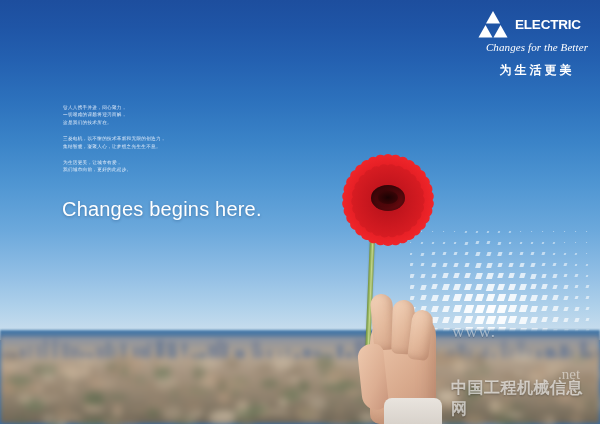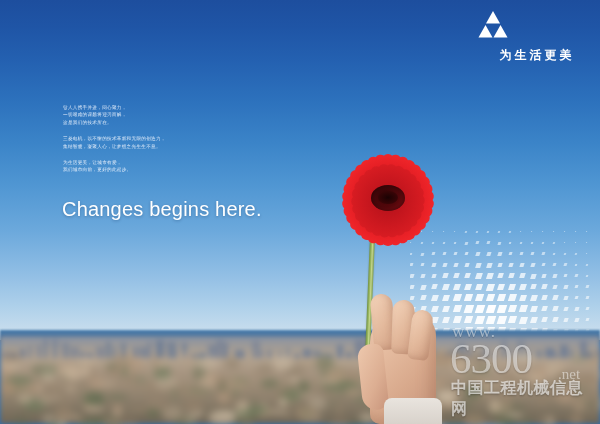--- a/index.html
+++ b/index.html
@@ -634,25 +634,26 @@
   <div class="tagline">Changes begins here.</div>
 
   <div class="logo-block">
     <div class="logo-row">
       <svg class="mark" viewBox="0 0 60 56">
         <polygon points="30,2 44,27 16,27" fill="#ffffff"></polygon>
         <polygon points="15,30 29,55 1,55" fill="#ffffff"></polygon>
         <polygon points="45,30 59,55 31,55" fill="#ffffff"></polygon>
       </svg>
       <div class="logo-words">
+        <span class="lw2">ELECTRIC</span>
       </div>
     </div>
+    <div class="slogan">Changes for the Better</div>
     <div class="cn-brand">为生活更美</div>
   </div>
 
   <div class="wm">
     <div class="wm-url">www.</div>
-    <div class="wm-num">6300</div>
     <div class="wm-tld">.net</div>
     <div class="wm-cn">中国工程机械信息网</div>
   </div>
 
 </div>
 
 </body></html>

